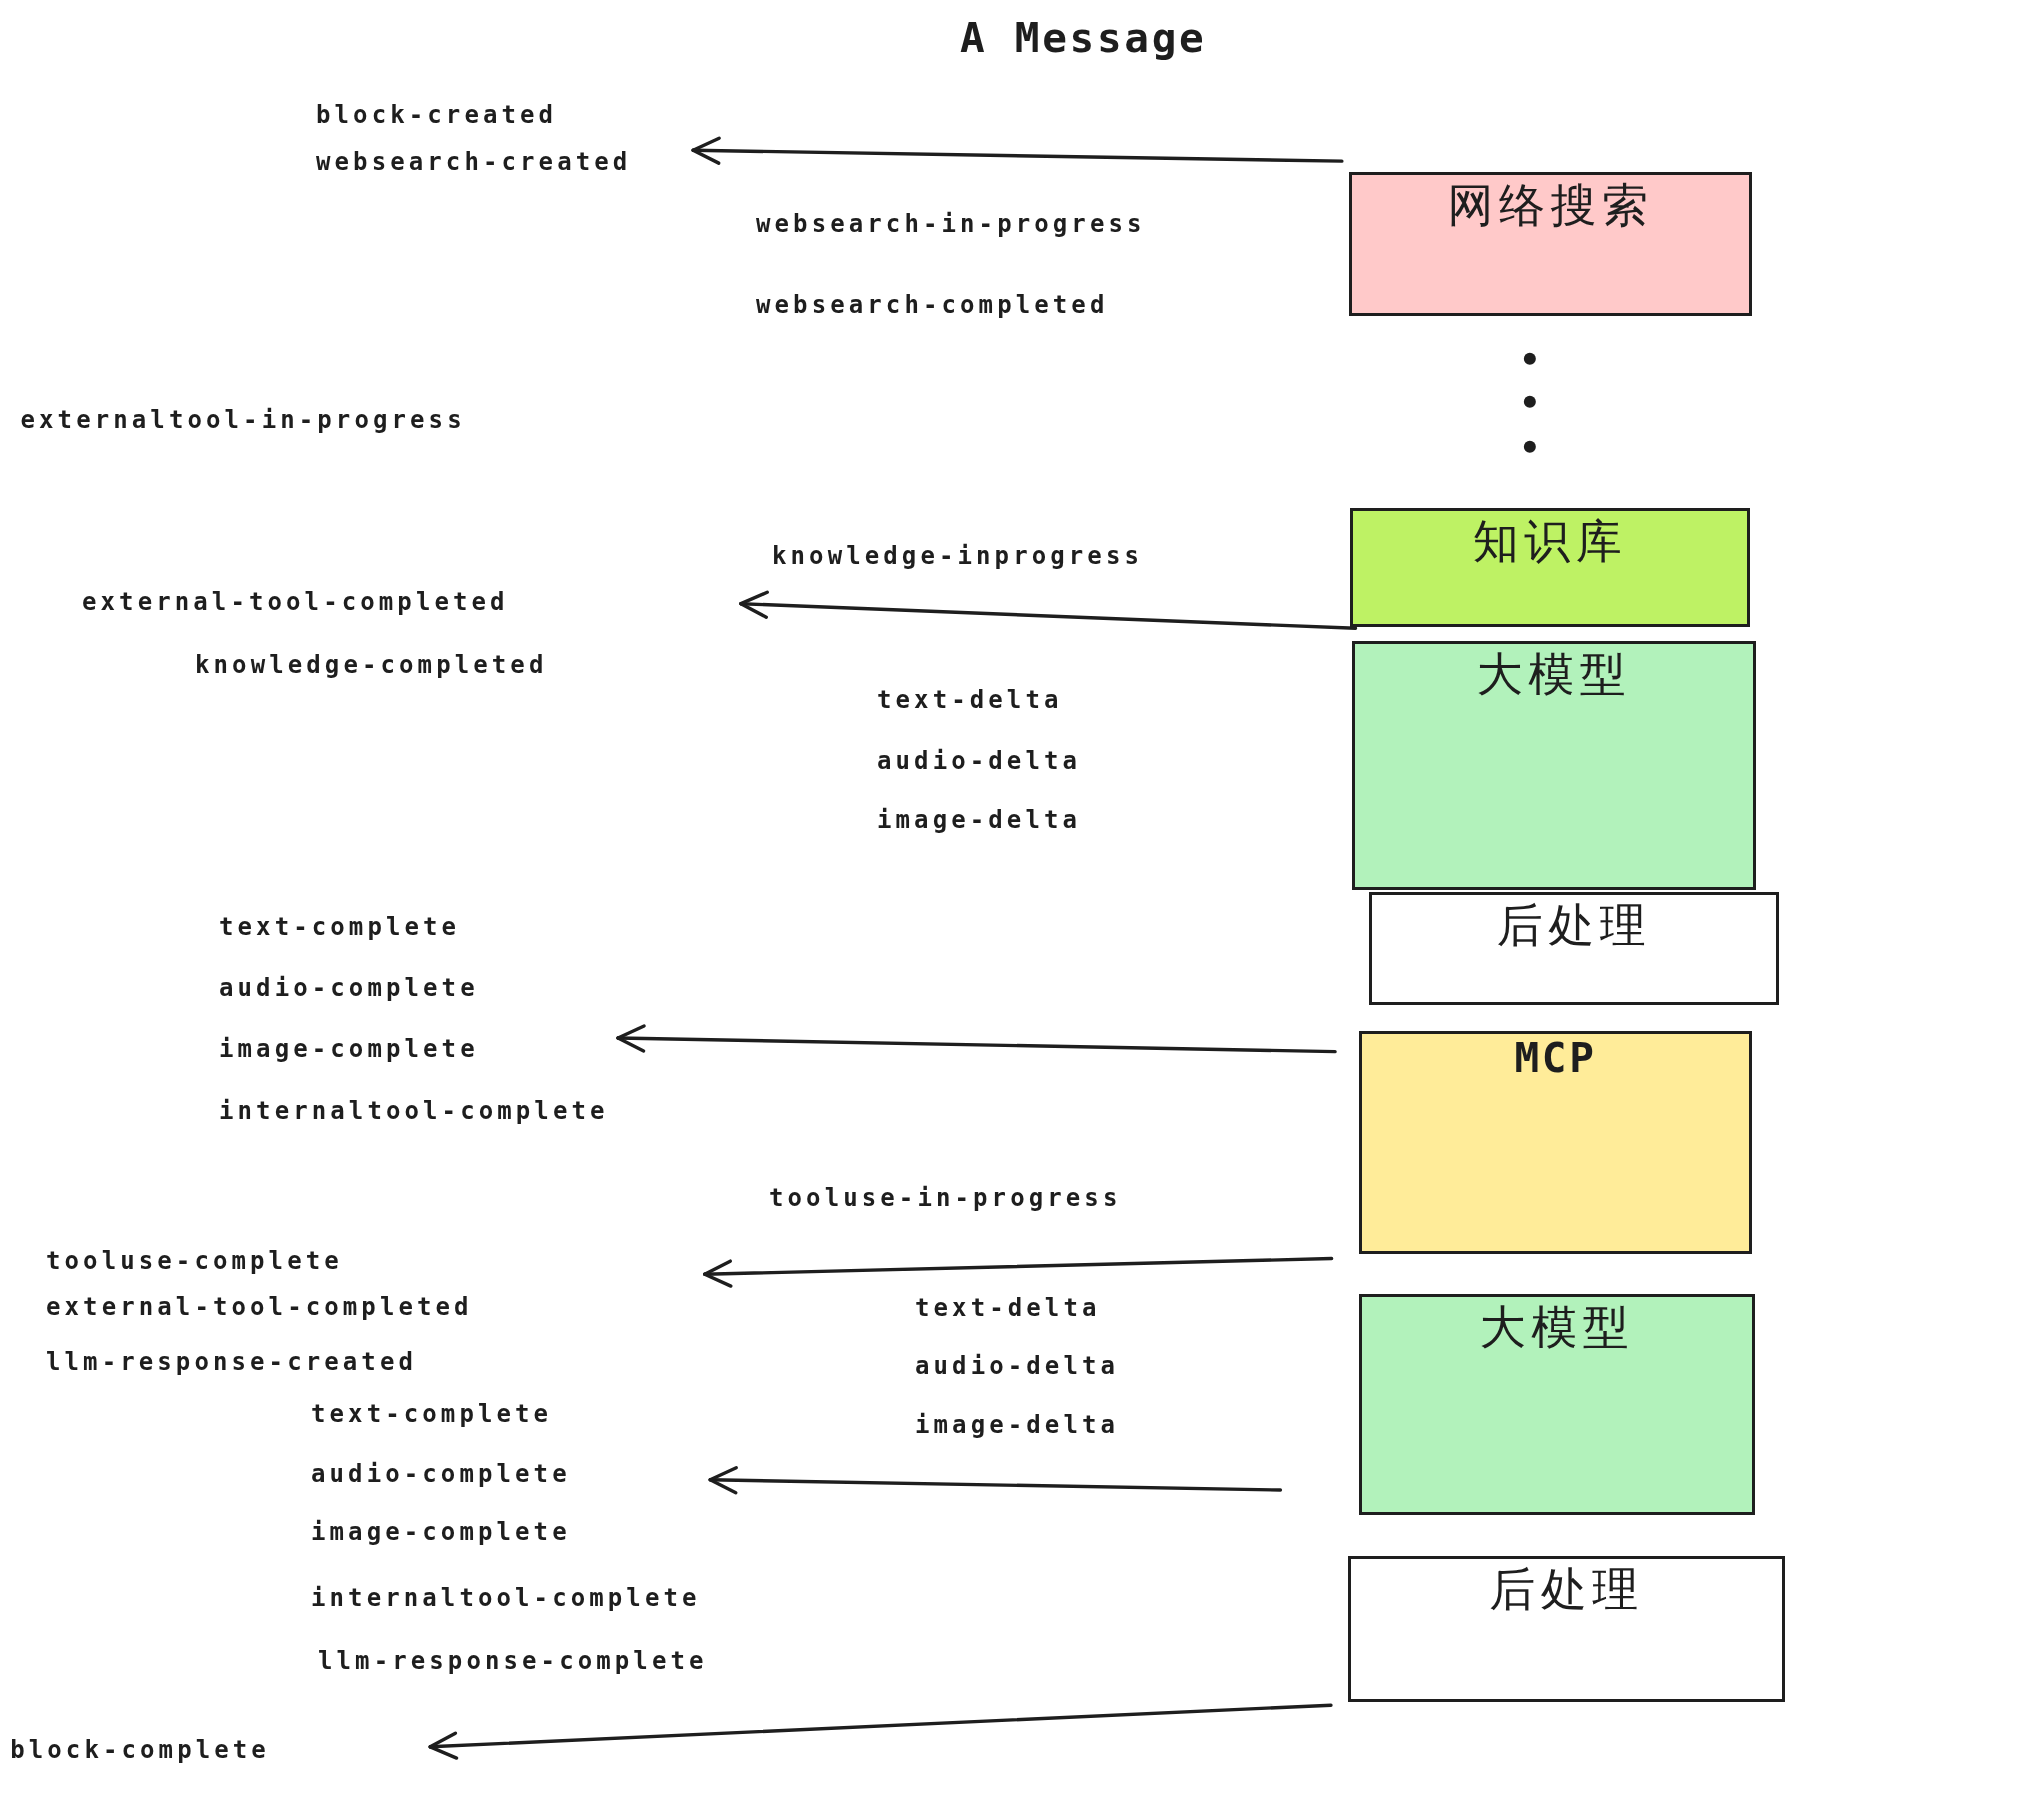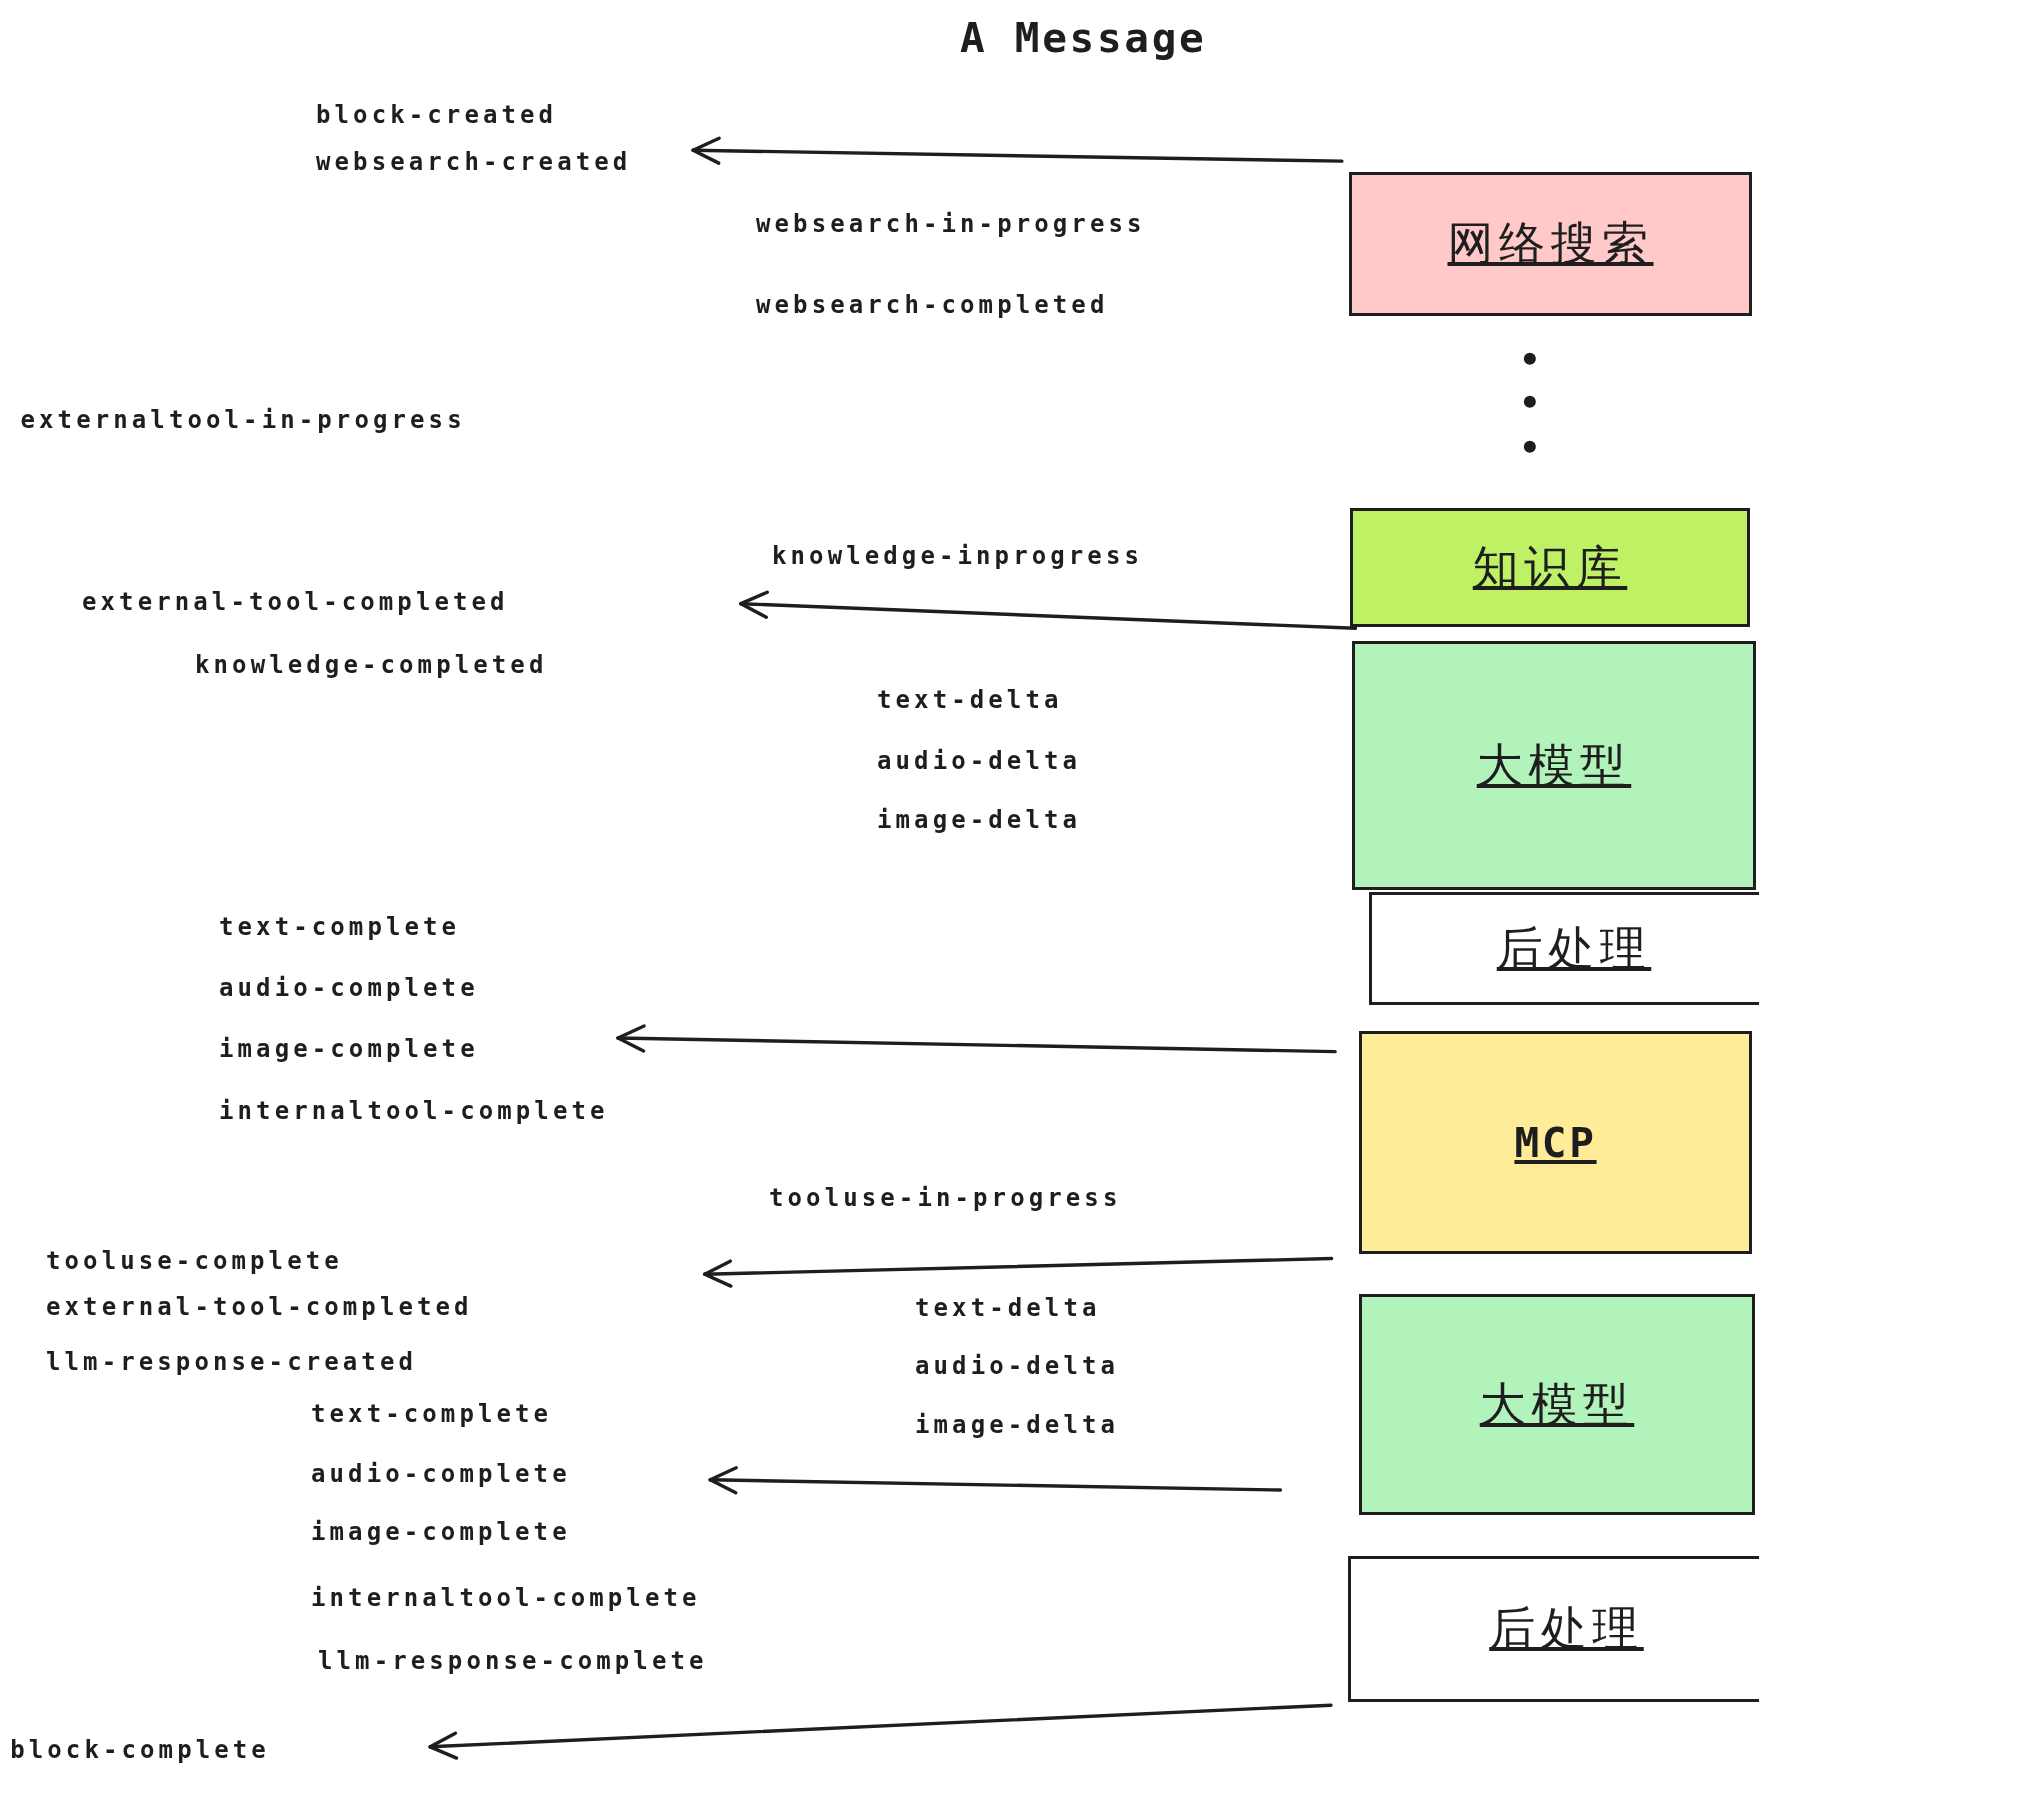--- a/index.html
+++ b/index.html
@@ -3,20 +3,21 @@
 <meta charset="utf-8">
 <style>
   html,body{margin:0;padding:0;background:#ffffff;}
   .canvas{
     position:relative;
     width:1759px;height:1796px;
     background:#ffffff;
     overflow:hidden;
     font-family:"DejaVu Sans Mono","Liberation Mono",monospace;
     color:#1e1e1e;
+    padding-left:32px;
   }
   svg.layer{position:absolute;left:0;top:0;}
   .label{
     position:absolute;
     white-space:nowrap;
     transform:translateY(-50%);
     font-family:"DejaVu Sans Mono","Liberation Mono",monospace;
     font-weight:bold;
     font-size:24px;
     letter-spacing:4.1px;
@@ -31,23 +32,21 @@
     font-family:"DejaVu Sans","Liberation Sans",sans-serif;
     font-weight:600;
     font-size:41px;
     letter-spacing:11px;
   }
   .box{
     position:absolute;
     border:3.4px solid #1e1e1e;
     box-sizing:border-box;
     display:flex;
-    align-items:center;
     justify-content:center;
-    text-decoration:underline;
   }
   .box-label{
     font-family:"DejaVu Sans","Liberation Sans",sans-serif;
     font-weight:500;
     font-size:46px;
     letter-spacing:5.5px;
     color:#1e1e1e;
   }
   .box-label.mono{
     font-family:"DejaVu Sans Mono","Liberation Mono",monospace;

